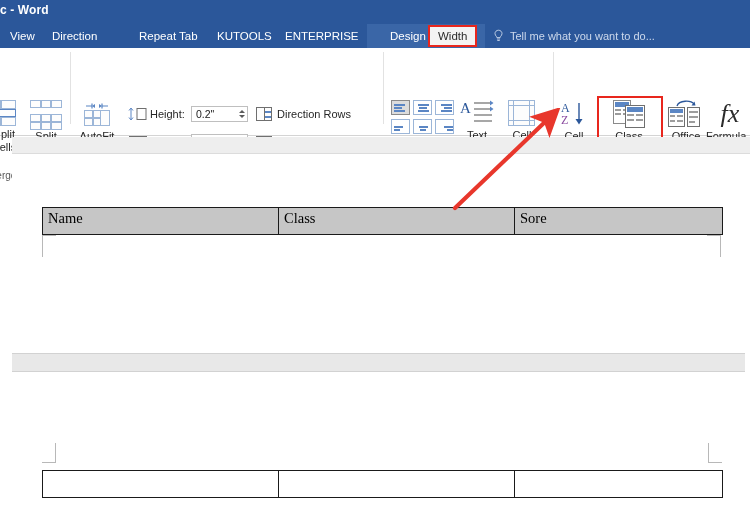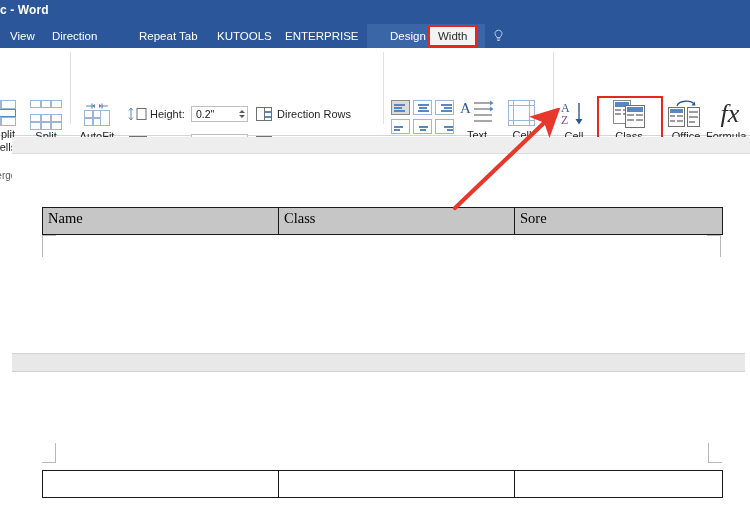--- a/index.html
+++ b/index.html
@@ -183,20 +183,21 @@
     <div class="tab" style="left:213px;">KUTOOLS</div>
     <div class="tab" style="left:281px;text-align:right;">ENTERPRISE</div>
     <div class="tab" style="left:386px;">Design</div>
     <div class="tab active-layout" style="left:428px;">Width</div>
 
     <svg class="bulb" viewBox="0 0 14 16">
       <path d="M7 1.4c-2.3 0-4 1.7-4 3.8 0 1.5.8 2.4 1.5 3.2.4.5.6.9.6 1.4h3.8c0-.5.2-.9.6-1.4.7-.8 1.5-1.7 1.5-3.2 0-2.1-1.7-3.8-4-3.8z" fill="none" stroke="#cdd9ec" stroke-width="1"></path>
       <rect x="5.2" y="10.9" width="3.6" height="1" fill="#cdd9ec"></rect>
       <rect x="5.6" y="12.6" width="2.8" height="1" fill="#cdd9ec"></rect>
     </svg>
+    <div class="tellme">Tell me what you want to do...</div>
   </div>
 
   <div class="ribbon">
 
     <div>
 
       <div class="tblicon" style="left:-14px; top:52px; width:30px; height:26px;">
         <div class="cellbox" style="left:0;  top:0;  width:15px; height:9px;"></div>
         <div class="cellbox" style="left:15px;top:0;  width:15px; height:9px;"></div>
         <div class="cellbox" style="left:0;  top:9px; width:30px; height:8px; border-color:#5b86c4;"></div>

